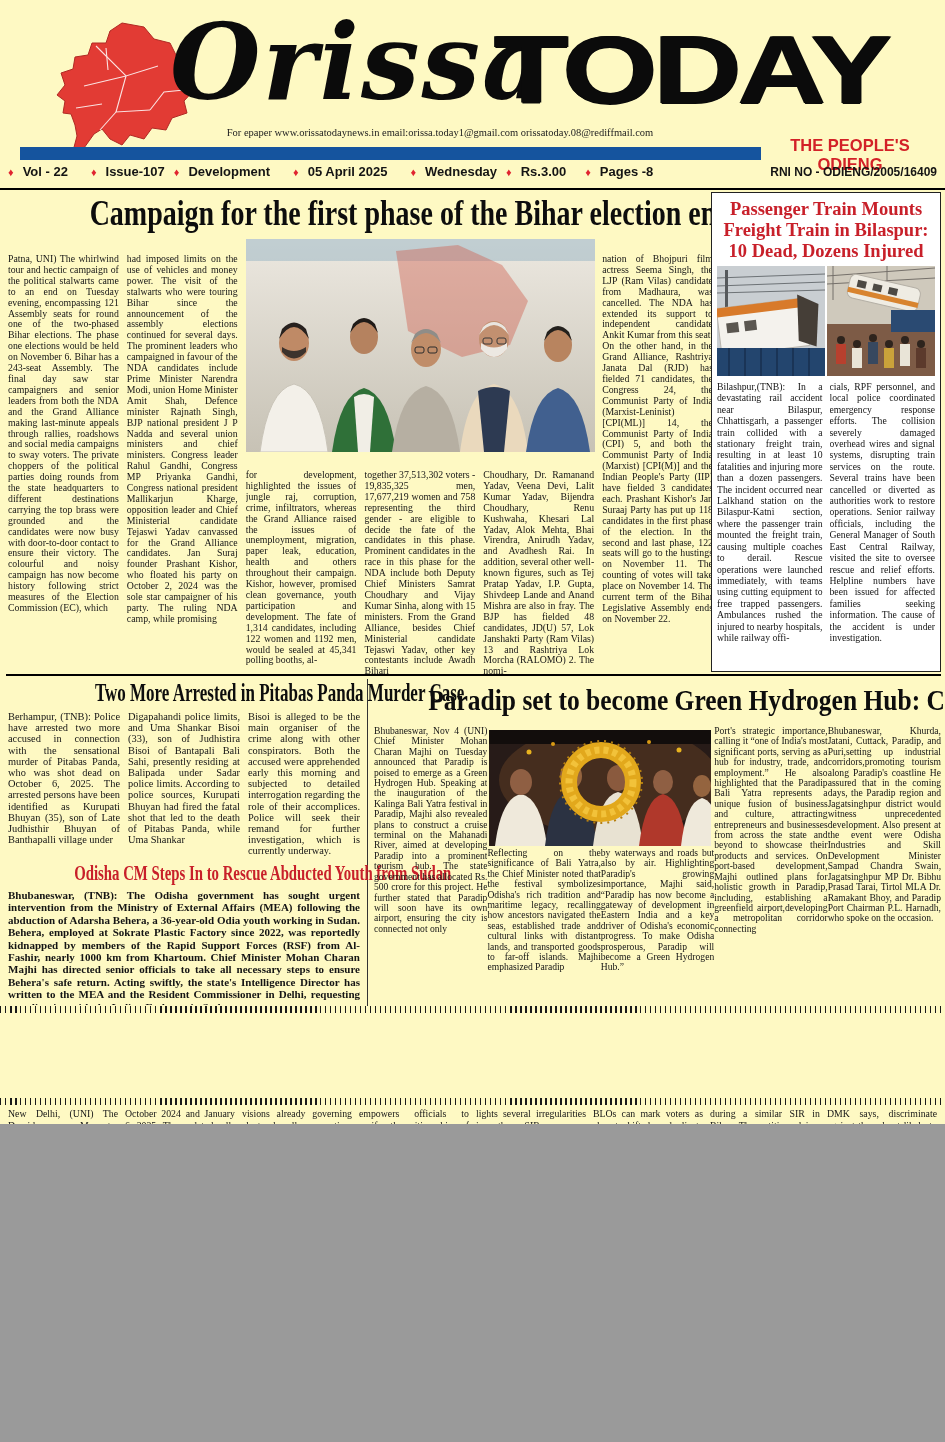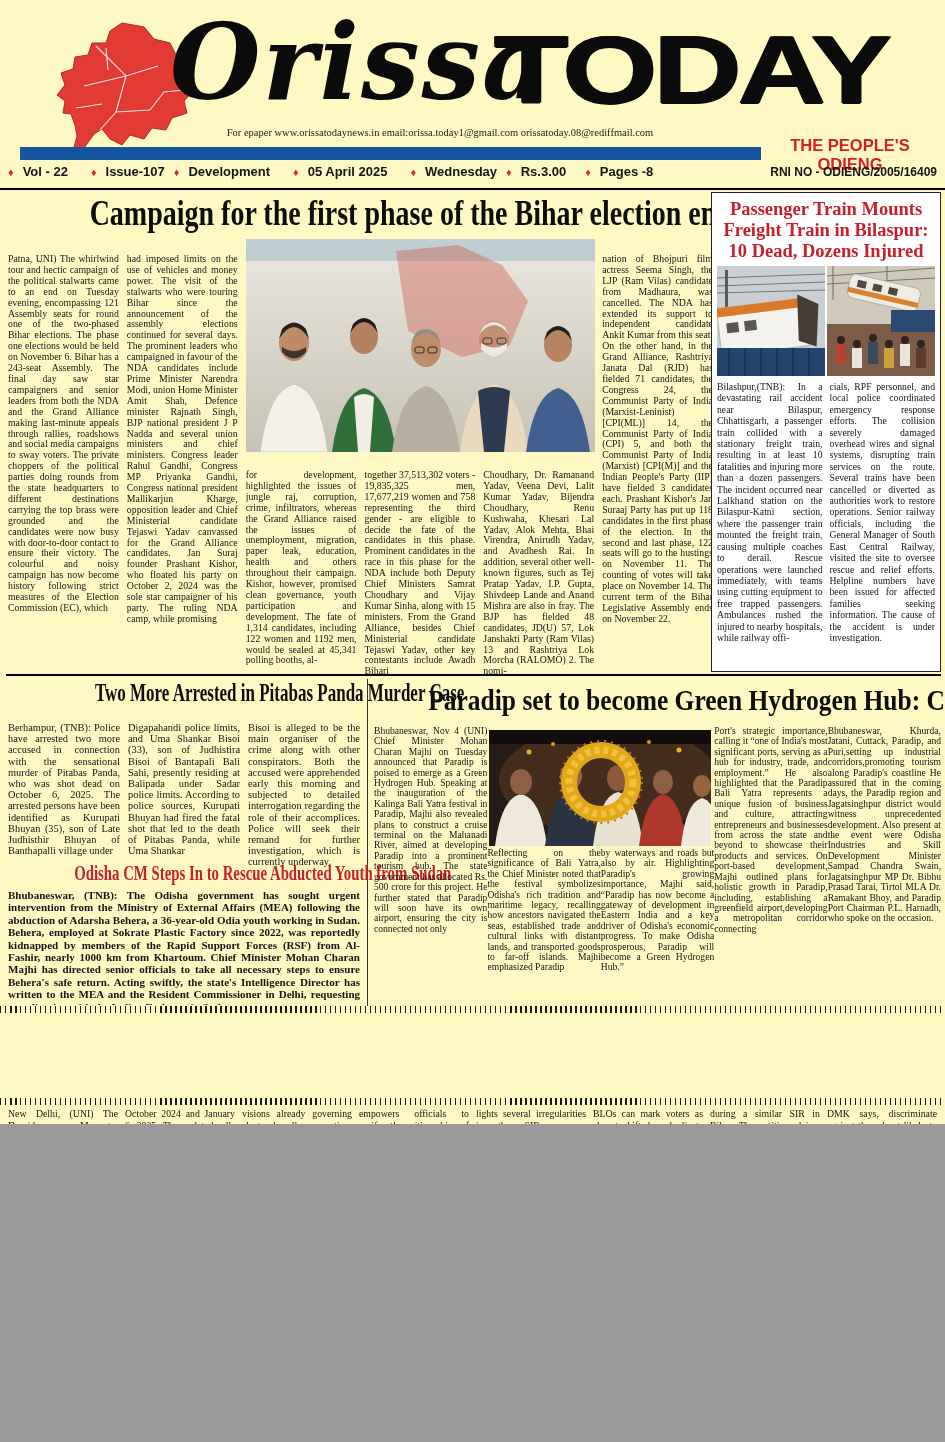--- a/index.html
+++ b/index.html
@@ -198,21 +198,21 @@
     </div>
   </div>
 
   <div class="abs rule" style="left:6px;right:4px;top:674px;height:1.5px"></div>
   <div class="abs vrule" style="left:367px;top:679px;width:1px;height:327px"></div>
 
   <div class="abs" style="left:8px;top:677px;width:352px">
     <div class="headline" style="font-size:25px;line-height:31px">
       <span class="sqz" style="transform:scaleX(0.68)">Two More Arrested in Pitabas Panda Murder Case</span>
     </div>
-    <div class="cols murder-cols" style="margin-top:14px">
+    <div class="cols murder-cols" style="margin-top:3px">
       <div class="col">Berhampur, (TNB): Police have arrested two more accused in connection with the sensational murder of Pitabas Panda, who was shot dead on October 6, 2025. The arrested persons have been identified as Kurupati Bhuyan (35), son of Late Judhisthir Bhuyan of Banthapalli village under</div>
       <div class="col">Digapahandi police limits, and Uma Shankar Bisoi (33), son of Judhistira Bisoi of Bantapali Bali Sahi, presently residing at Balipada under Sadar police limits. According to police sources, Kurupati Bhuyan had fired the fatal shot that led to the death of Pitabas Panda, while Uma Shankar</div>
       <div class="col">Bisoi is alleged to be the main organiser of the crime along with other conspirators. Both the accused were apprehended early this morning and subjected to detailed interrogation regarding the role of their accomplices. Police will seek their remand for further investigation, which is currently underway.</div>
     </div>
   </div>
 
   <div class="abs" style="left:8px;top:860px;width:352px">
     <div class="headline red-h" style="font-size:20px;line-height:26px">
       <span class="sqz" style="transform:scaleX(0.74)">Odisha CM Steps In to Rescue Abducted Youth from Sudan</span>
     </div>

